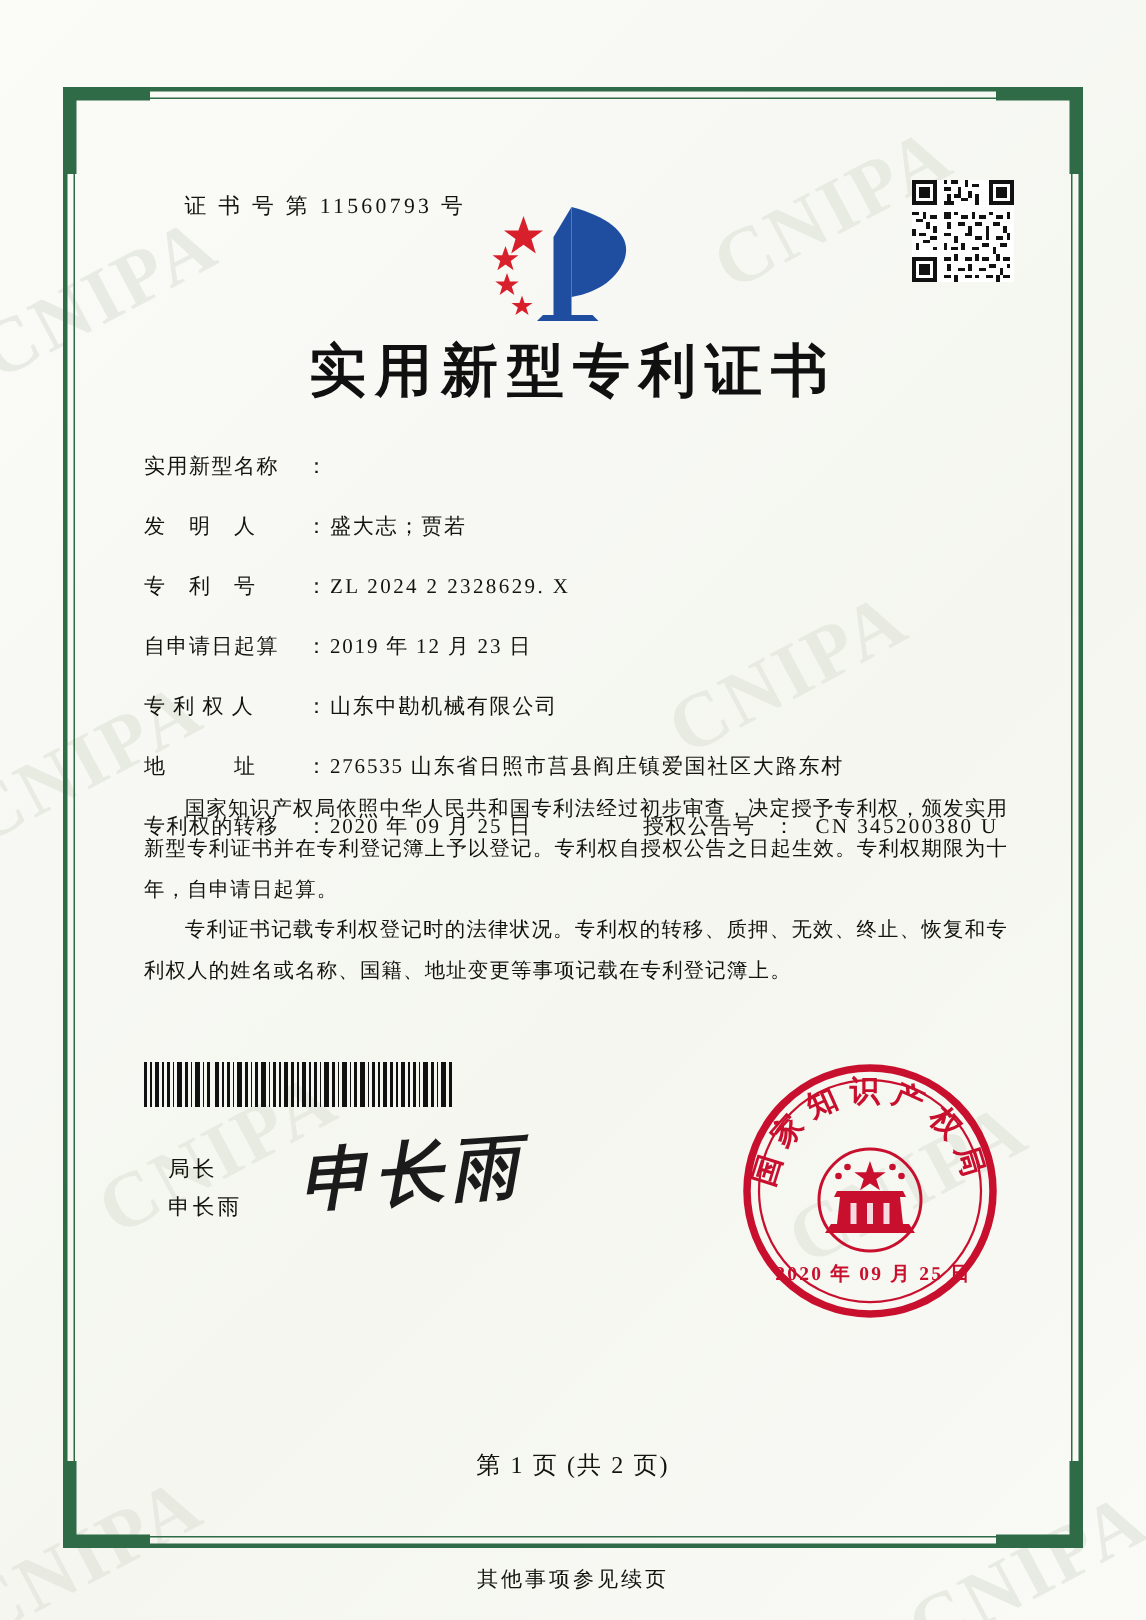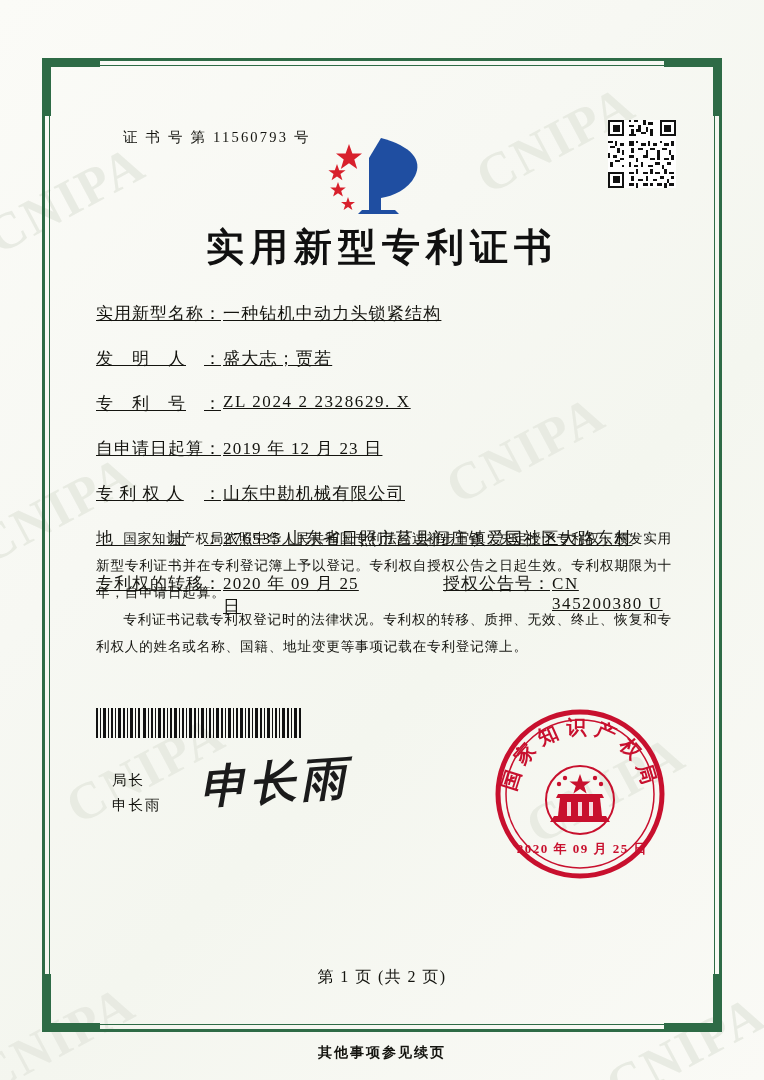--- a/index.html
+++ b/index.html
@@ -104,42 +104,42 @@
   }
 
   .fields {
     position: absolute;
     top: 222px;
     left: 26px;
     right: 20px;
   }
   .field-row {
     display: flex;
-    align-items: flex-start;
+    align-items: flex-end;
     margin-bottom: 22px;
-    font-size: 17px;
+    font-size: 14px;
     color: #14140f;
-    text-decoration: underline;
   }
   .f-label {
     width: 108px;
     flex: 0 0 108px;
     letter-spacing: 1px;
     white-space: nowrap;
   }
   .f-colon { margin: 0 2px 0 0; }
   .f-value {
     letter-spacing: 1.2px;
   }
   .f-value.mono-ish { letter-spacing: 1.6px; }
 
   .field-row.dual .f-value2wrap {
     margin-left: 74px;
     display: flex;
     align-items: baseline;
+    gap: 12px;
   }
   .f-label2 {
     letter-spacing: 1px;
     white-space: nowrap;
   }
 
   .body-text {
     position: absolute;
     top: 445px;
     left: 26px;
@@ -209,21 +209,21 @@
     letter-spacing: 1.4px;
     color: #14140f;
   }
 
   .footer-note {
     position: absolute;
     left: 0; right: 0;
     bottom: 18px;
     text-align: center;
     font-size: 14px;
-    font-weight: bold;
+    font-weight: normal;
     letter-spacing: 2px;
     color: #14140f;
   }
 </style>
 </head>
 <body>
 
 <div class="page">
 
   <div class="wm-layer">
@@ -343,21 +343,20 @@
       </g>
     </svg>
 
     <div class="title">实用新型专利证书</div>
 
     <div class="fields">
 
       <div class="field-row">
         <span class="f-label">实用新型名称</span>
         <span class="f-colon">：</span>
-        <span class="f-value">一种钻机中动力头锁紧结构</span>
       </div>
 
       <div class="field-row">
         <span class="f-label">发　明　人</span>
         <span class="f-colon">：</span>
         <span class="f-value">盛大志；贾若</span>
       </div>
 
       <div class="field-row">
         <span class="f-label">专　利　号</span>

